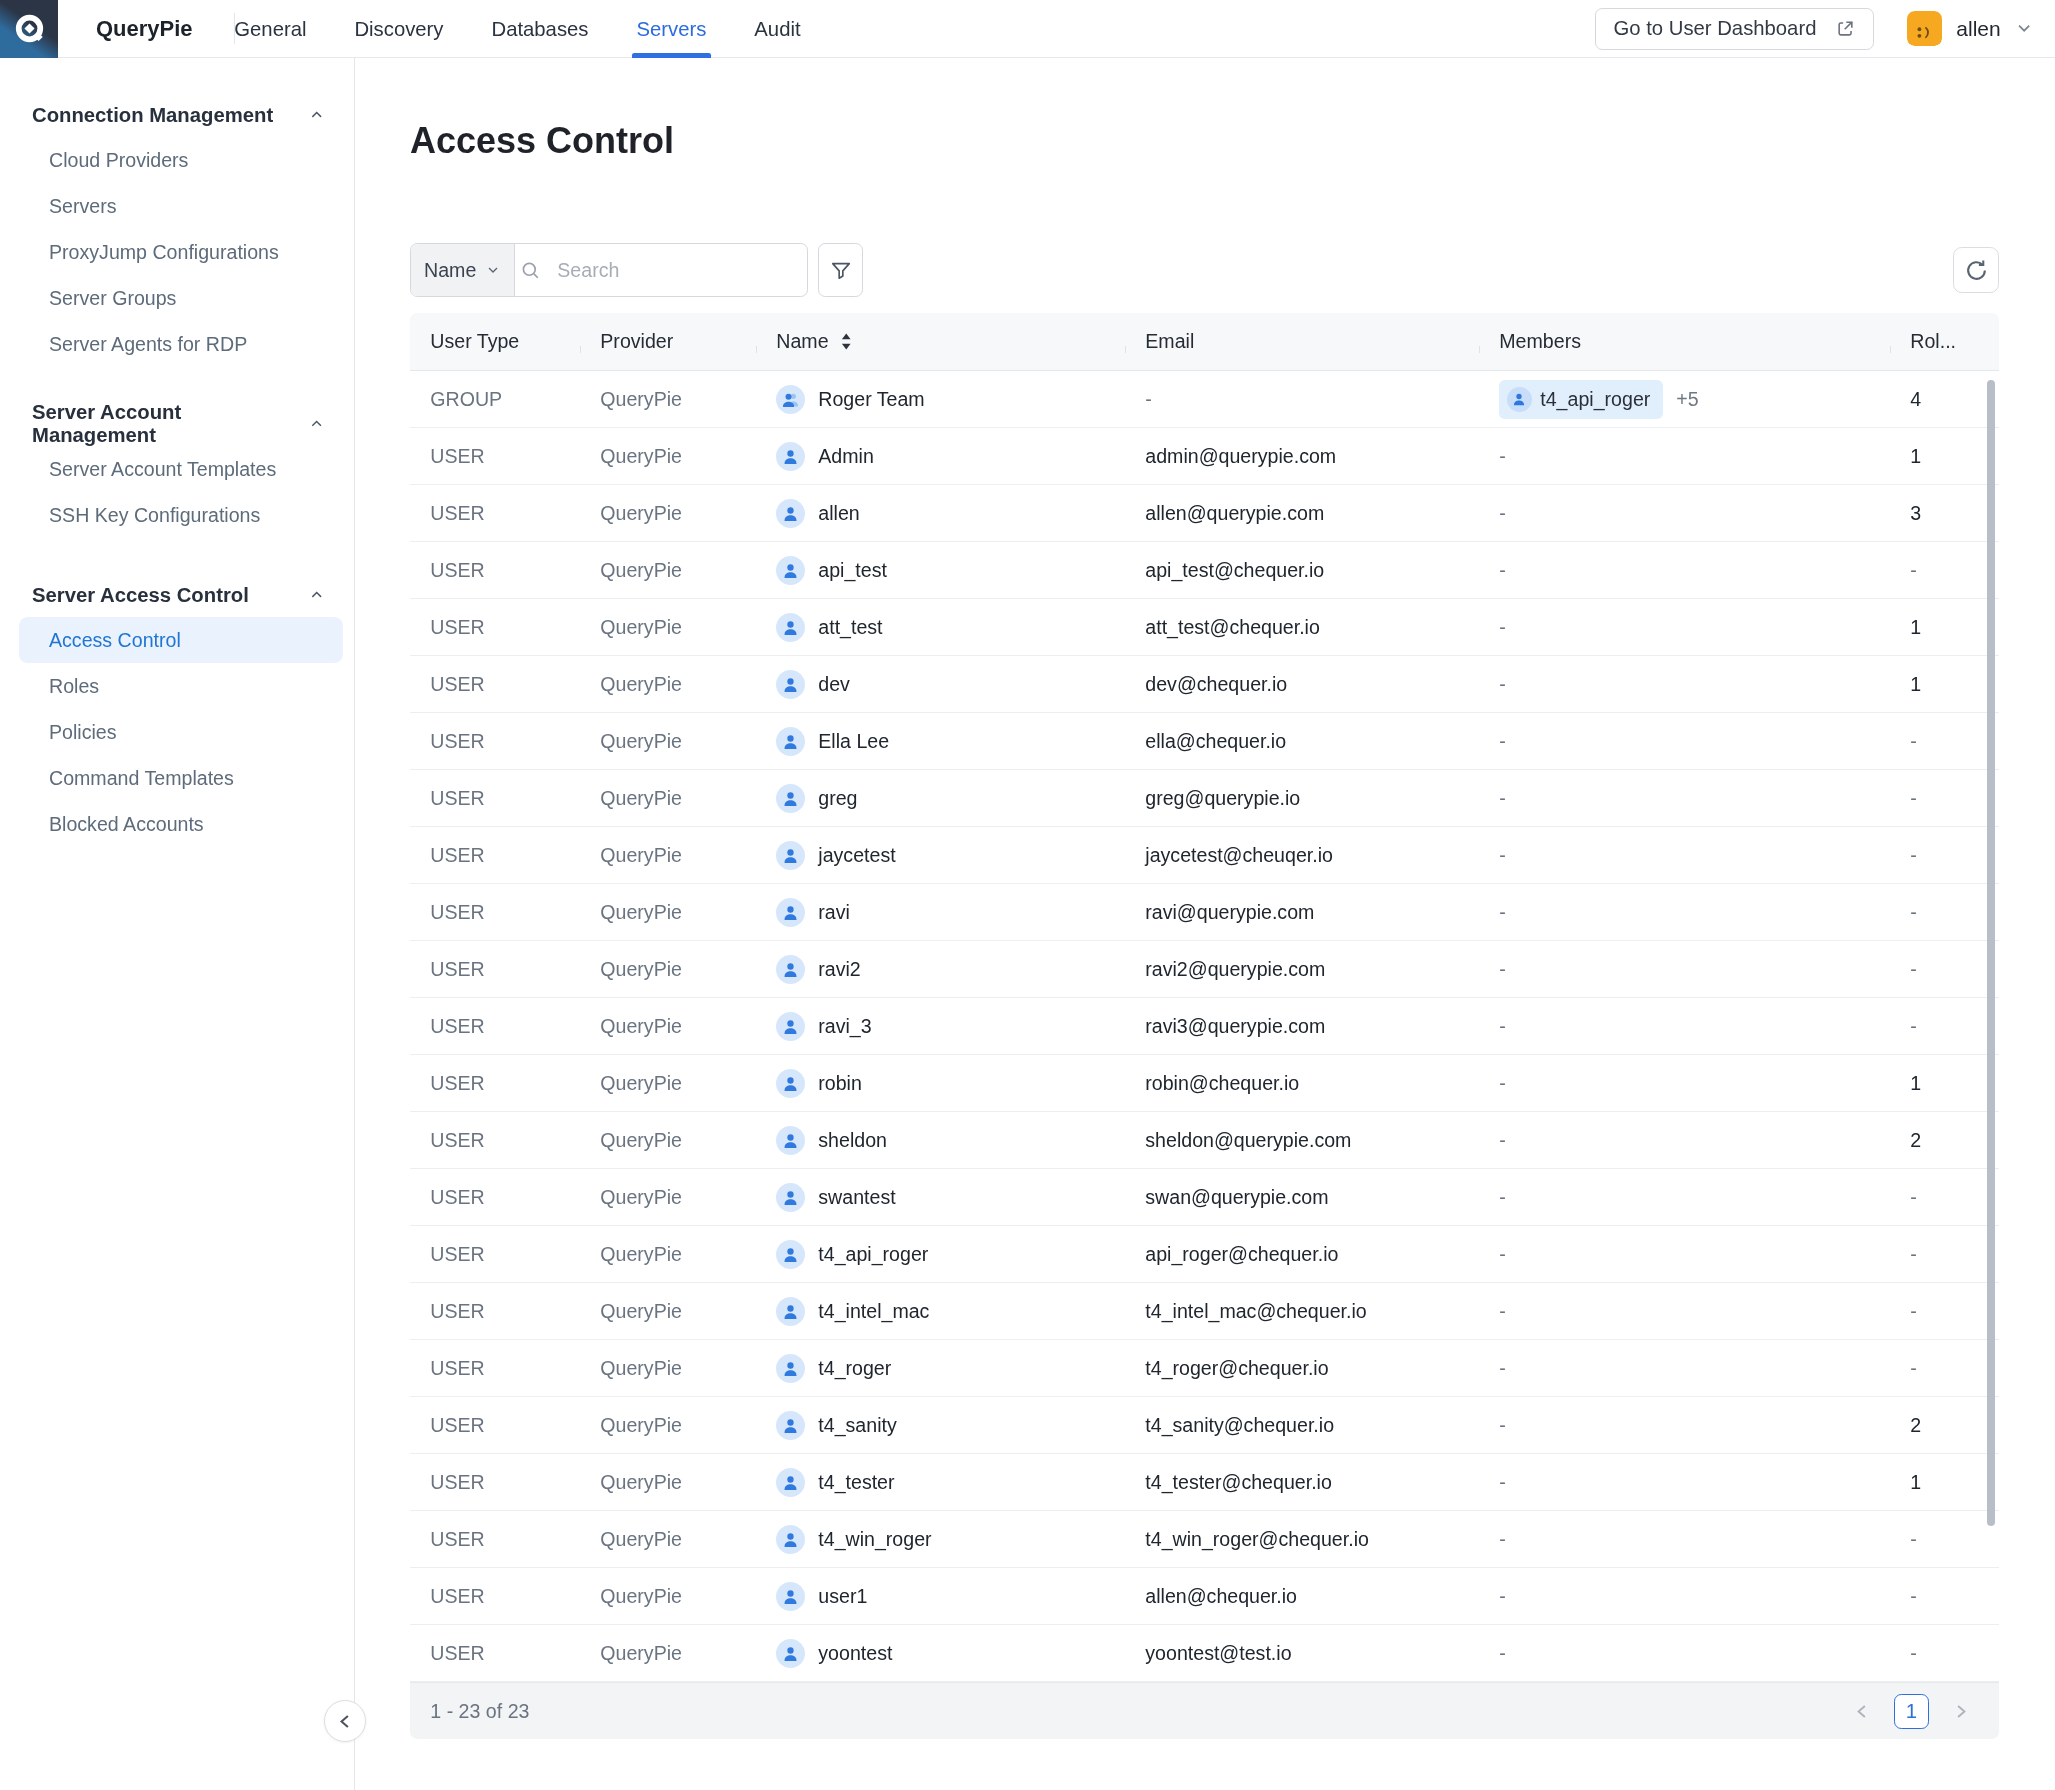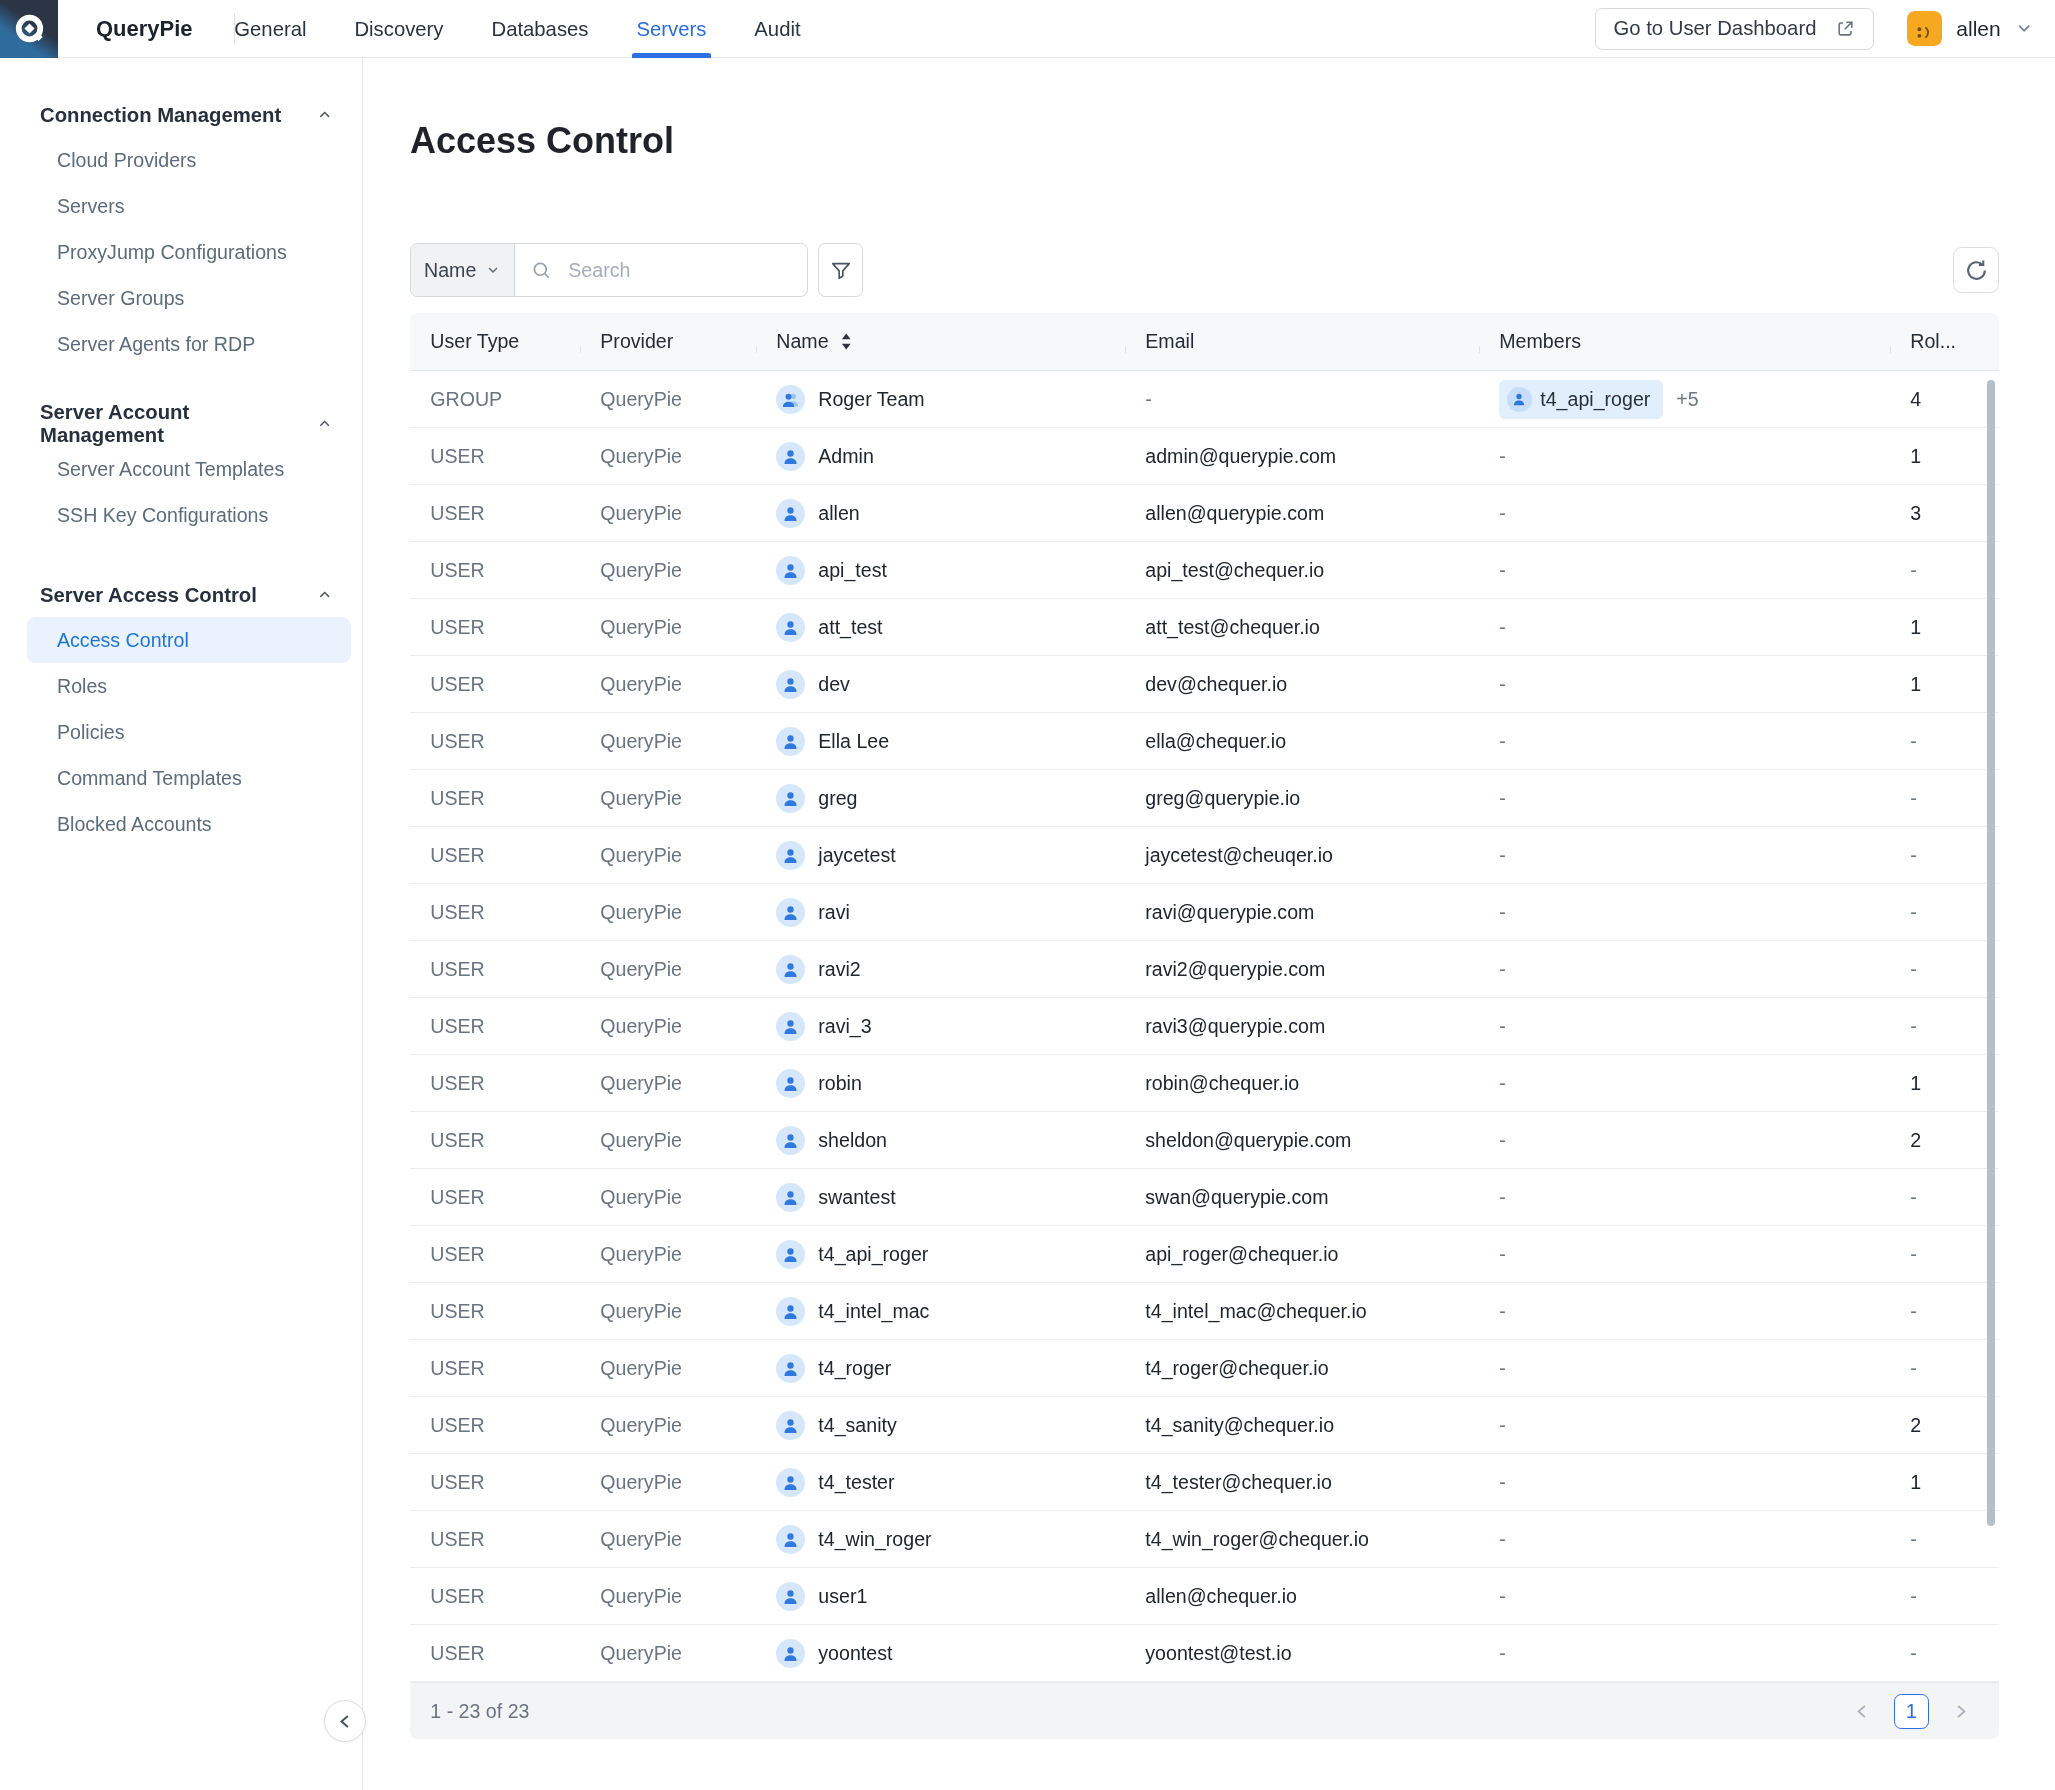--- a/index.html
+++ b/index.html
@@ -23,21 +23,21 @@
   .tab.active::after { content:''; position:absolute; left:-4.4px; right:-4.4px; bottom:0; height:4.4px;
     background:#2f6fe4; border-radius:2.2px 2.2px 0 0; }
   .topbar-right { margin-left:auto; display:flex; align-items:center; padding-right:22px; }
   .dash-btn { height:42px; border:0.7px solid #d5d8dd; border-radius:7.3px; background:#fff;
     display:flex; align-items:center; gap:20px; padding:0 17.4px; font-size:20.3px; color:#333a45; cursor:pointer; }
   .avatar { width:35px; height:35px; border-radius:7.3px; margin-left:33px; overflow:hidden; flex:none; }
   .username { font-size:21px; color:#1f2630; margin-left:14.5px; }
   .user-caret { margin-left:13px; display:flex; }
 
   
-  .sidebar { position:absolute; top:58px; left:16px; bottom:0; width:347px; background:#fff;
+  .sidebar { position:absolute; top:58px; left:8px; bottom:0; width:347px; background:#fff;
     border-right:0.7px solid #e4e6ea; padding-top:35px; }
   .side-section + .side-section { margin-top:35px; }
   .section-header { height:44px; display:flex; align-items:center; justify-content:space-between;
     padding:0 29px 0 24px; font-size:20.3px; font-weight:bold; color:#27303c; }
   .side-item { height:46px; display:flex; align-items:center; padding-left:41px;
     font-size:19.6px; color:#5d6b7a; cursor:pointer; }
   .side-item.active { background:#e9f2fd; color:#2176d2; border-radius:8.7px;
     margin-left:11px; margin-right:11px; padding-left:30px; }
 
   .collapse-btn { position:absolute; left:324px; top:1700px; width:42px; height:42px; border-radius:50%;
@@ -45,21 +45,21 @@
     box-shadow:0 0.7px 2.9px rgba(0,0,0,.07); z-index:12; cursor:pointer; }
 
   
   .content { position:absolute; left:410px; top:58px; width:1589px; }
   h1.page-title { font-size:36px; line-height:44px; font-weight:bold; color:#1f2329; margin:61px 0 0 0; }
 
   .toolbar { margin-top:80px; display:flex; align-items:center; width:1589px; }
   .search-group { display:flex; height:54px; border:0.7px solid #d5d8dd; border-radius:7.3px; overflow:hidden; background:#fff; }
   .search-select { width:104px; background:#f1f2f4; border-right:0.7px solid #d5d8dd;
     display:flex; align-items:center; justify-content:center; gap:8.7px; font-size:19.6px; color:#3a434f; cursor:pointer; }
-  .search-box { width:292px; display:flex; align-items:center; gap:15px; padding-left:16px; }
+  .search-box { width:292px; display:flex; align-items:center; gap:15px; padding-left:5px; }
   .search-box input { border:none; outline:none; font-size:19.6px; color:#4a515b; width:239px; background:transparent; }
   .search-box input::placeholder { color:#a7adb6; }
   .filter-btn { width:45px; height:54px; margin-left:10.2px; border:0.7px solid #d5d8dd; border-radius:7.3px;
     background:#fff; display:flex; align-items:center; justify-content:center; cursor:pointer; }
   .refresh-btn { margin-left:auto; width:46px; height:46px; border:0.7px solid #dadde1; border-radius:8.7px;
     background:#fff; display:flex; align-items:center; justify-content:center; cursor:pointer; }
 
   
   .table { position:relative; margin-top:16px; width:1589px; }
   .grid-cols { display:grid; grid-template-columns:170px 176px 369px 354px 411px 90px 18px; }

